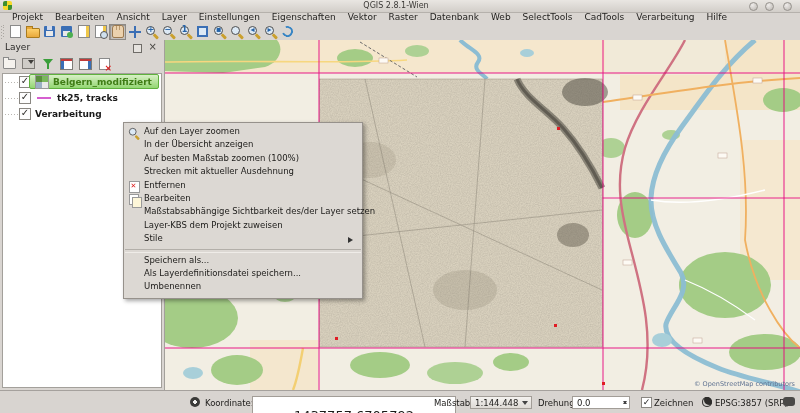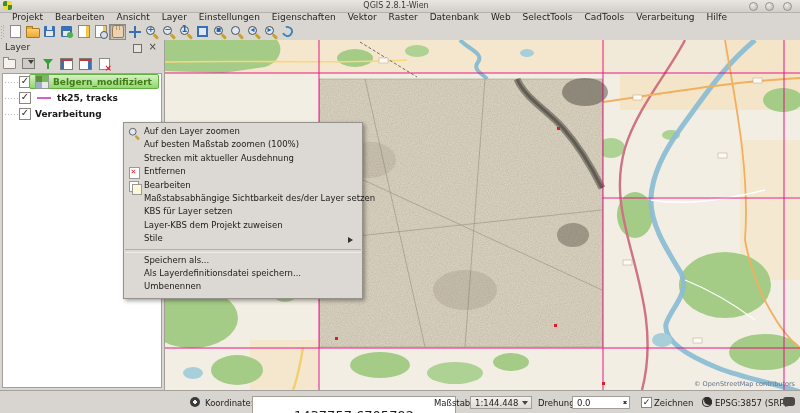--- a/index.html
+++ b/index.html
@@ -349,42 +349,42 @@
     </div>
 
     <div id="ctxmenu">
       <div class="ctx-item">
         <span class="ctx-icon">
             <span class="i-mag"></span>
           </span>
         <span class="ctx-label">Auf den Layer zoomen</span>
       </div>
       <div class="ctx-item">
+          <span class="ctx-label">In der Übersicht anzeigen</span>
+        </div>
+      <div class="ctx-item">
           <span class="ctx-label">Auf besten Maßstab zoomen (100%)</span>
         </div>
       <div class="ctx-item">
           <span class="ctx-label">Strecken mit aktueller Ausdehnung</span>
         </div>
       <div class="ctx-item">
         <span class="ctx-icon">
             <span class="m-remove"></span>
           </span>
         <span class="ctx-label">Entfernen</span>
       </div>
       <div class="ctx-item">
         <span class="ctx-icon">
             <span class="m-dup"></span>
           </span>
         <span class="ctx-label">Bearbeiten</span>
       </div>
       <div class="ctx-item">
           <span class="ctx-label">Maßstabsabhängige Sichtbarkeit des/der Layer setzen</span>
-        </div>
-      <div class="ctx-item">
-          <span class="ctx-label">KBS für Layer setzen</span>
         </div>
       <div class="ctx-item">
           <span class="ctx-label">Layer-KBS dem Projekt zuweisen</span>
         </div>
       <div class="ctx-item">
         <span class="ctx-label">Stile</span>
         <span class="submenu-arrow"></span>
       </div>
       <div class="ctx-sep"></div>
       <div class="ctx-item">

